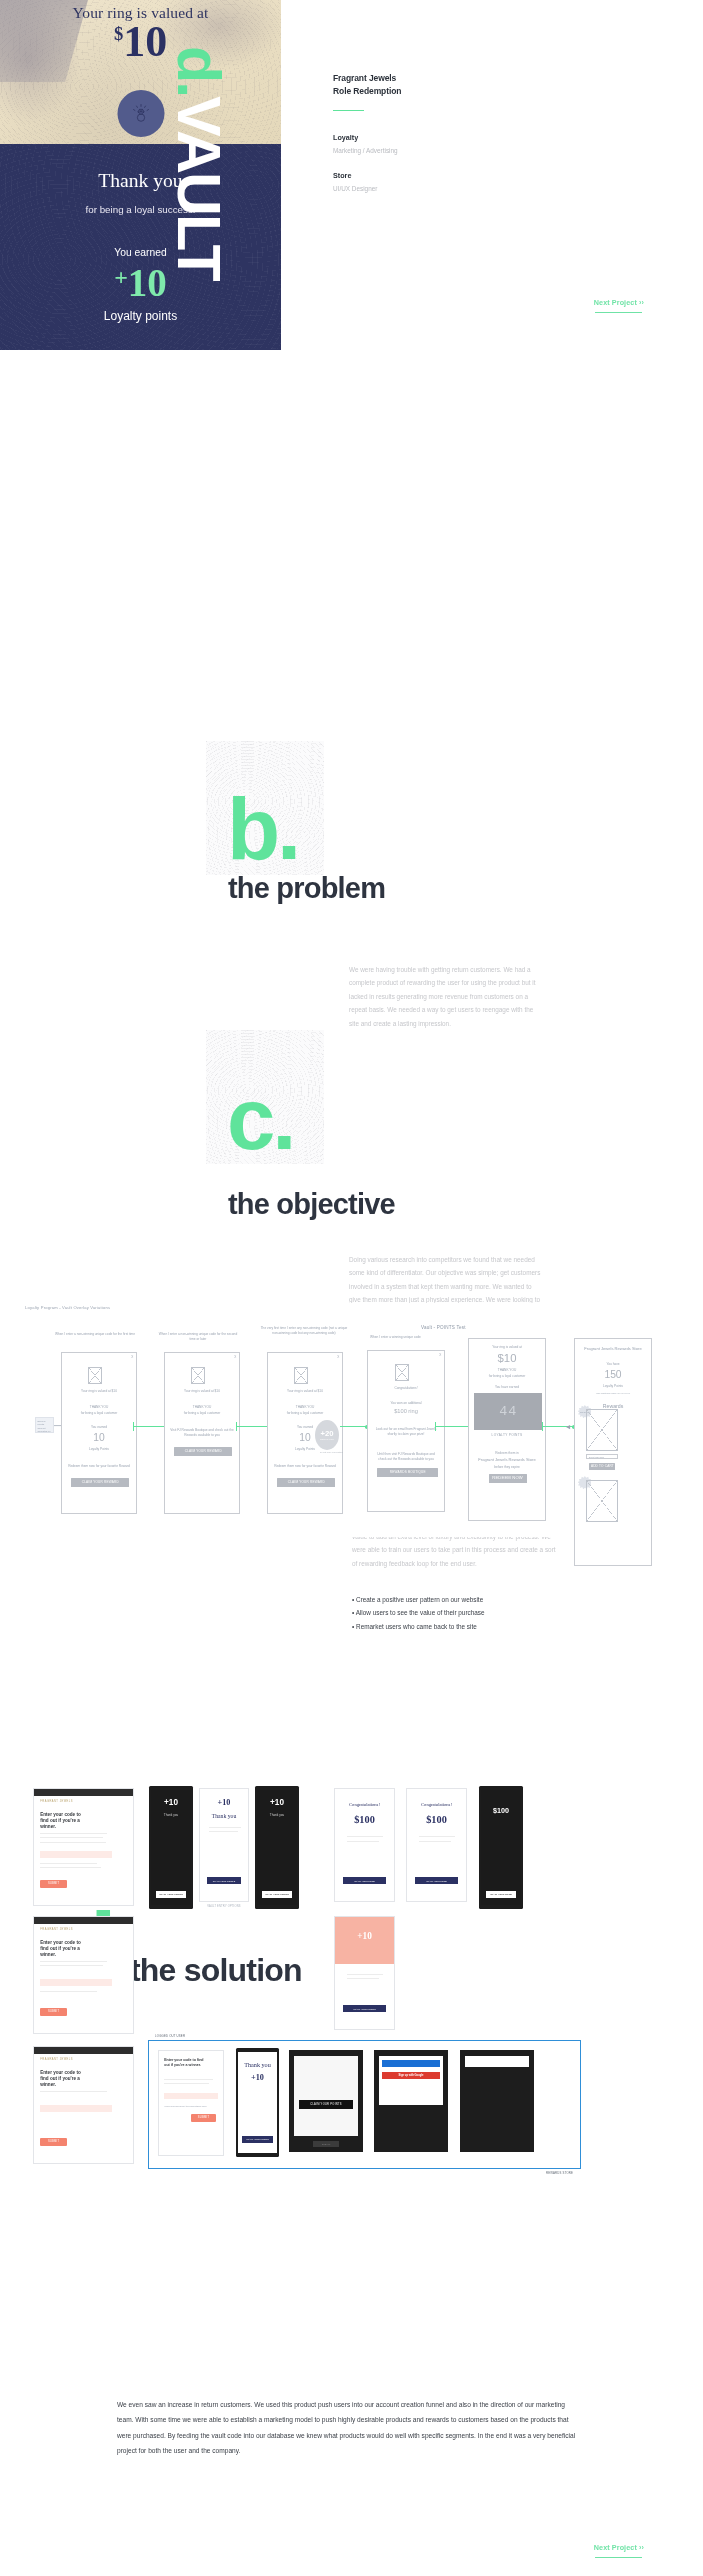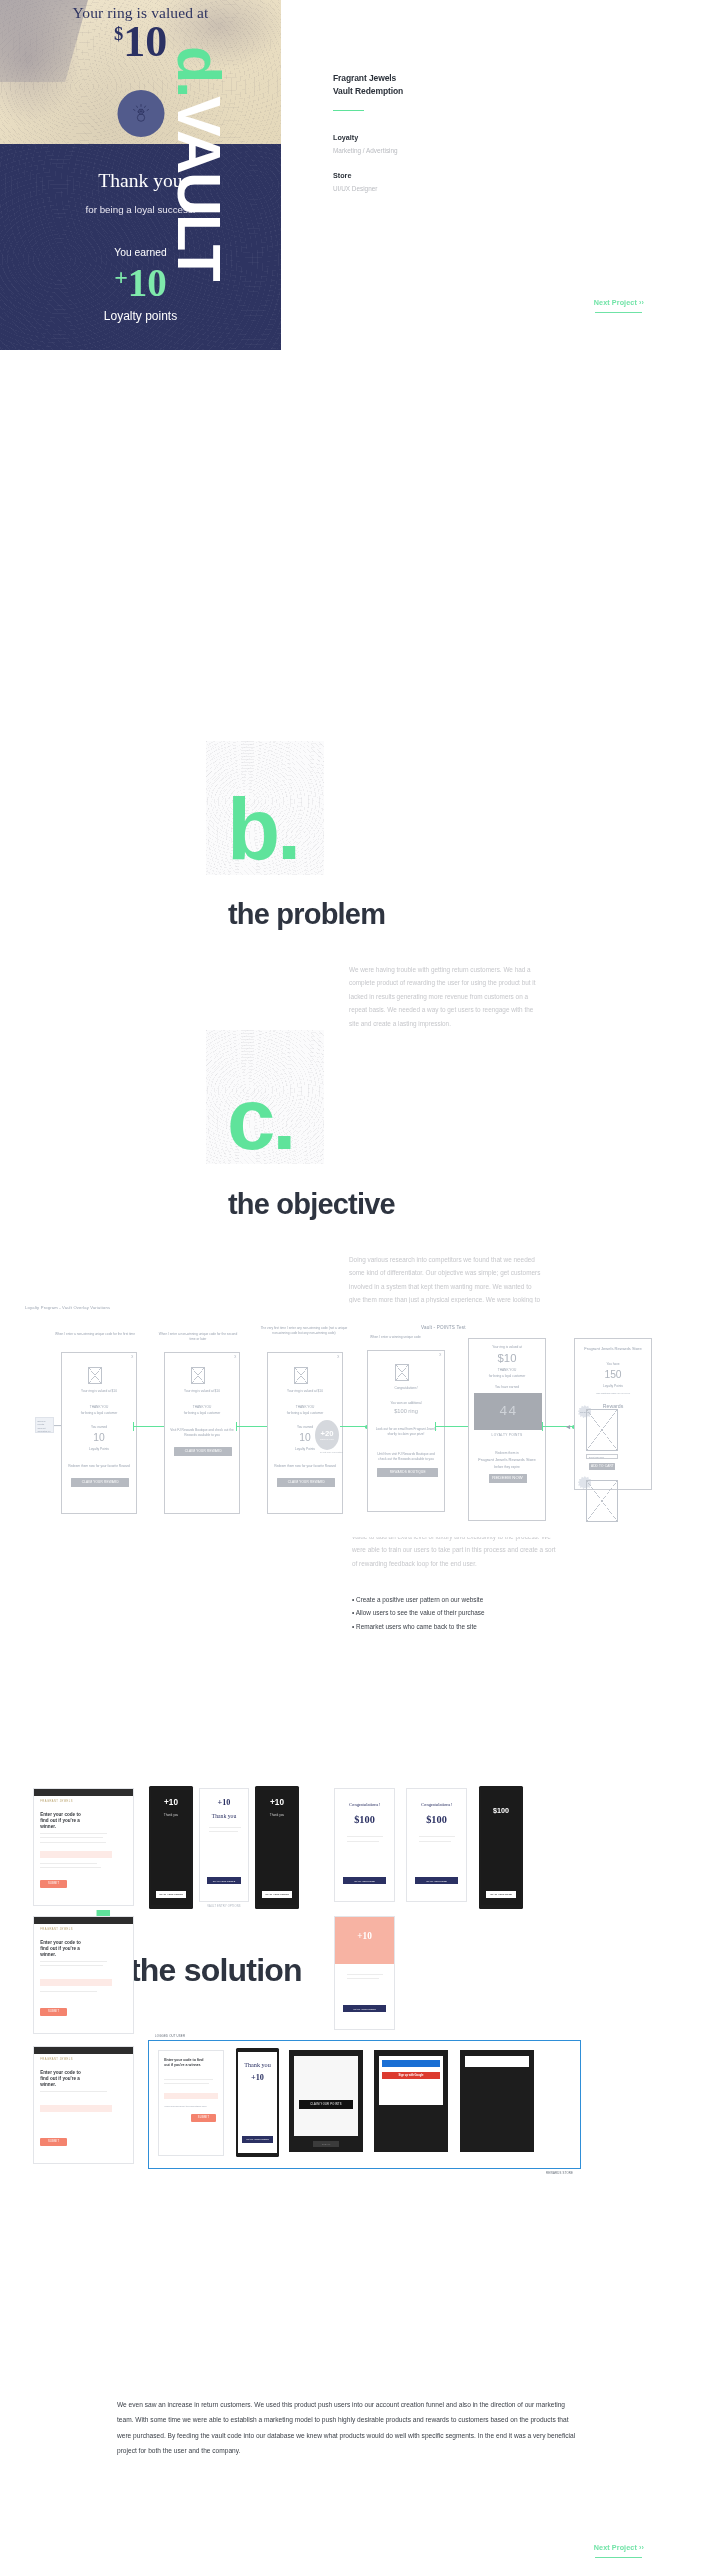--- a/index.html
+++ b/index.html
@@ -222,39 +222,39 @@
       <div class="earned">You earned</div>
       <div class="points-num"><sup>+</sup><span>10</span></div>
       <div class="points-lbl">Loyalty points</div>
     </div>
 
     <div class="vault-word"><span class="vault-d">d.</span><span>VAULT</span></div>
 
     <div class="hero-meta">
       <div class="hero-title">
         <div>Fragrant Jewels</div>
-        <div>Vault Redemption</div>
+        <div>Role Redemption</div>
       </div>
       <div class="rule-green"></div>
       <div class="meta-h">Loyalty</div>
       <div class="meta-v">Marketing / Advertising</div>
       <div class="meta-h">Store</div>
       <div class="meta-v">UI/UX Designer</div>
     </div>
 
     <a class="next-project" href="#" style="text-decoration:none">
       <div class="np-label">Next Project  ››</div>
       <div class="np-rule"></div>
     </a>
   </div>
 
   <div class="sec">
     <div class="letter-box" style="left:206px;top:391px;"></div>
     <div class="big-letter" style="left:227px;top:435px;">b.</div>
-    <div class="sec-title" style="left:228px;top:550px;text-align:center;">the problem</div>
+    <div class="sec-title" style="left:228px;top:524px;text-align:center;">the problem</div>
     <div class="body-para" style="left:349px;top:613px;">We were having trouble with getting return customers. We had a complete product of rewarding the user for using the product but it lacked in results generating more revenue from customers on a repeat basis. We needed a way to get users to reengage with the site and create a lasting impression.</div>
   </div>
 
   <div class="sec">
     <div class="letter-box" style="left:206px;top:680px;"></div>
     <div class="big-letter" style="left:227px;top:725px;">c.</div>
     <div class="sec-title" style="left:228px;top:840px;">the objective</div>
     <div class="body-para" style="left:349px;top:903px;">Doing various research into competitors we found that we needed some kind of differentiator. Our objective was simple; get customers involved in a system that kept them wanting more. We wanted to give them more than just a physical experience. We were looking to connect the joy from purchase, to physical product then back to our digital product. We knew we needed to expand from simply providing a surprise in the product to providing a chance for even more rewards.</div>
   </div>
 
@@ -368,21 +368,21 @@
       <div class="wf-btn" style="left:19.6px;top:135px;width:38px;height:8.8px;line-height:8.8px;font-size:4.1px;">REDEEM NOW</div>
     </div>
 
     <div class="tick" style="left:542px;top:119px;"></div>
     <div class="conn" style="left:542px;top:123px;width:32px;"></div>
     <svg style="position:absolute;left:566px;top:121px;" width="7.2" height="6.2" viewBox="0 0 14 12">
       <path d="M0 6 L8 2 L8 10 Z" fill="#9aa3b0"></path>
     </svg>
     <div class="dot" style="left:572px;top:122px;"></div>
 
-    <div class="wf" style="left:574px;top:35px;width:78px;height:152px;">
+    <div class="wf" style="left:574px;top:35px;width:78px;height:228px;">
       <div class="wf-t" style="top:7.2px;font-size:4.1px;">Fragrant Jewels Rewards Store</div>
       <div class="wf-t" style="top:23px;">You have</div>
       <div class="wf-t big" style="top:28px;">150</div>
       <div class="wf-t" style="top:45px;">Loyalty Points</div>
       <div class="wf-t" style="top:53px;font-size:2.2px;">Your points will expire on XX/XX/XX</div>
       <div class="wf-t" style="top:63px;font-size:5.2px;">Rewards</div>
       <div style="position:absolute;left:3.1px;top:66px;width:13.4px;height:13.4px;background:#dfe3ea;clip-path:polygon(50% 0,61% 14%,76% 6%,80% 23%,96% 22%,92% 39%,107% 45%,94% 56%,104% 70%,87% 72%,88% 89%,72% 83%,65% 99%,52% 88%,38% 99%,31% 83%,15% 89%,16% 72%,-1% 70%,9% 56%,-4% 45%,11% 39%,7% 22%,23% 23%,27% 6%,42% 14%);font-size:2.1px;color:#9aa3b0;display:flex;align-items:center;justify-content:center;text-align:center;">150 points</div>
       <div class="wf-img" style="left:11.3px;top:70px;width:32px;height:42px;"></div>
       <div style="position:absolute;left:11.3px;top:115px;width:32px;height:5.2px;border:0.5px solid #c9ccd2;font-size:2.1px;color:#9aa3b0;padding:1px 1.5px;">Select Ring Size</div>
       <div class="wf-btn" style="left:14.4px;top:124px;width:26px;height:6.7px;line-height:6.7px;font-size:3.1px;">ADD TO CART</div>

